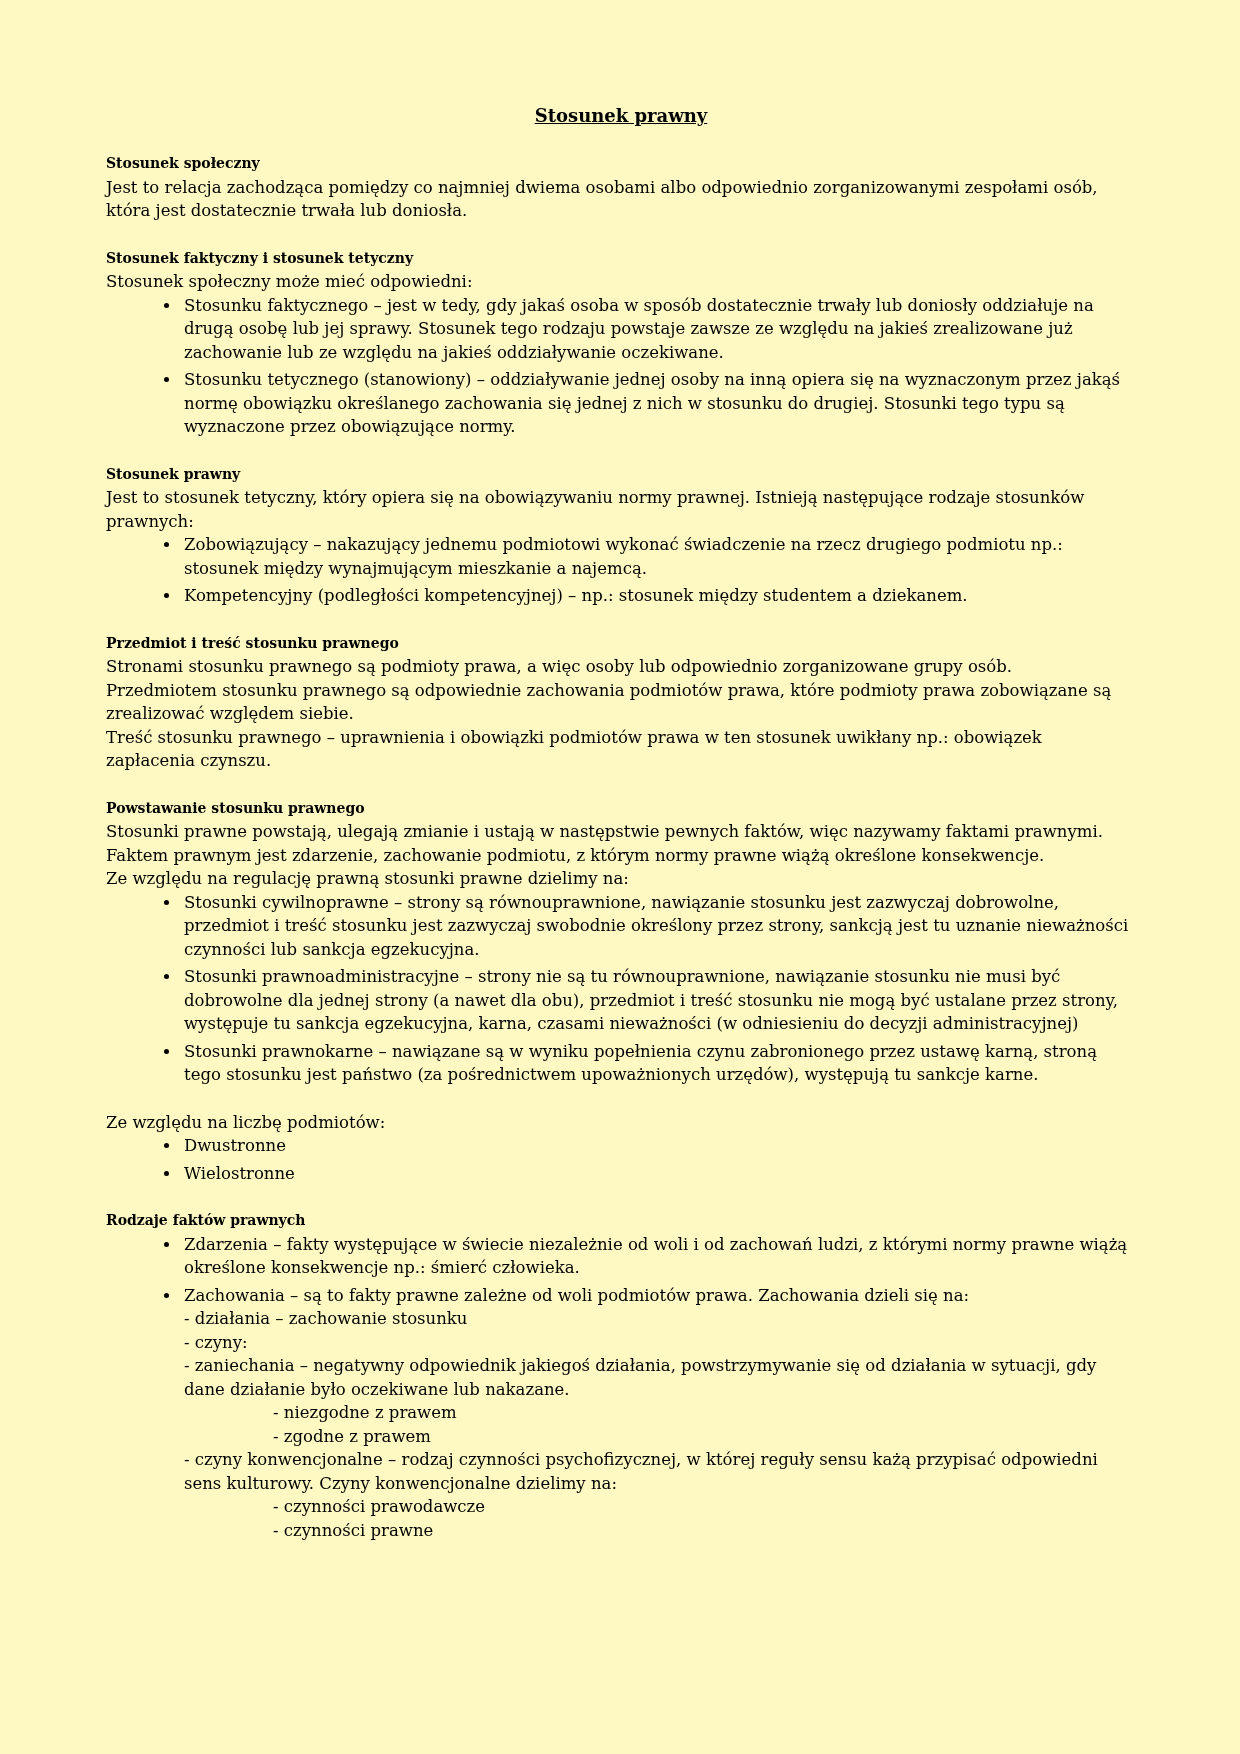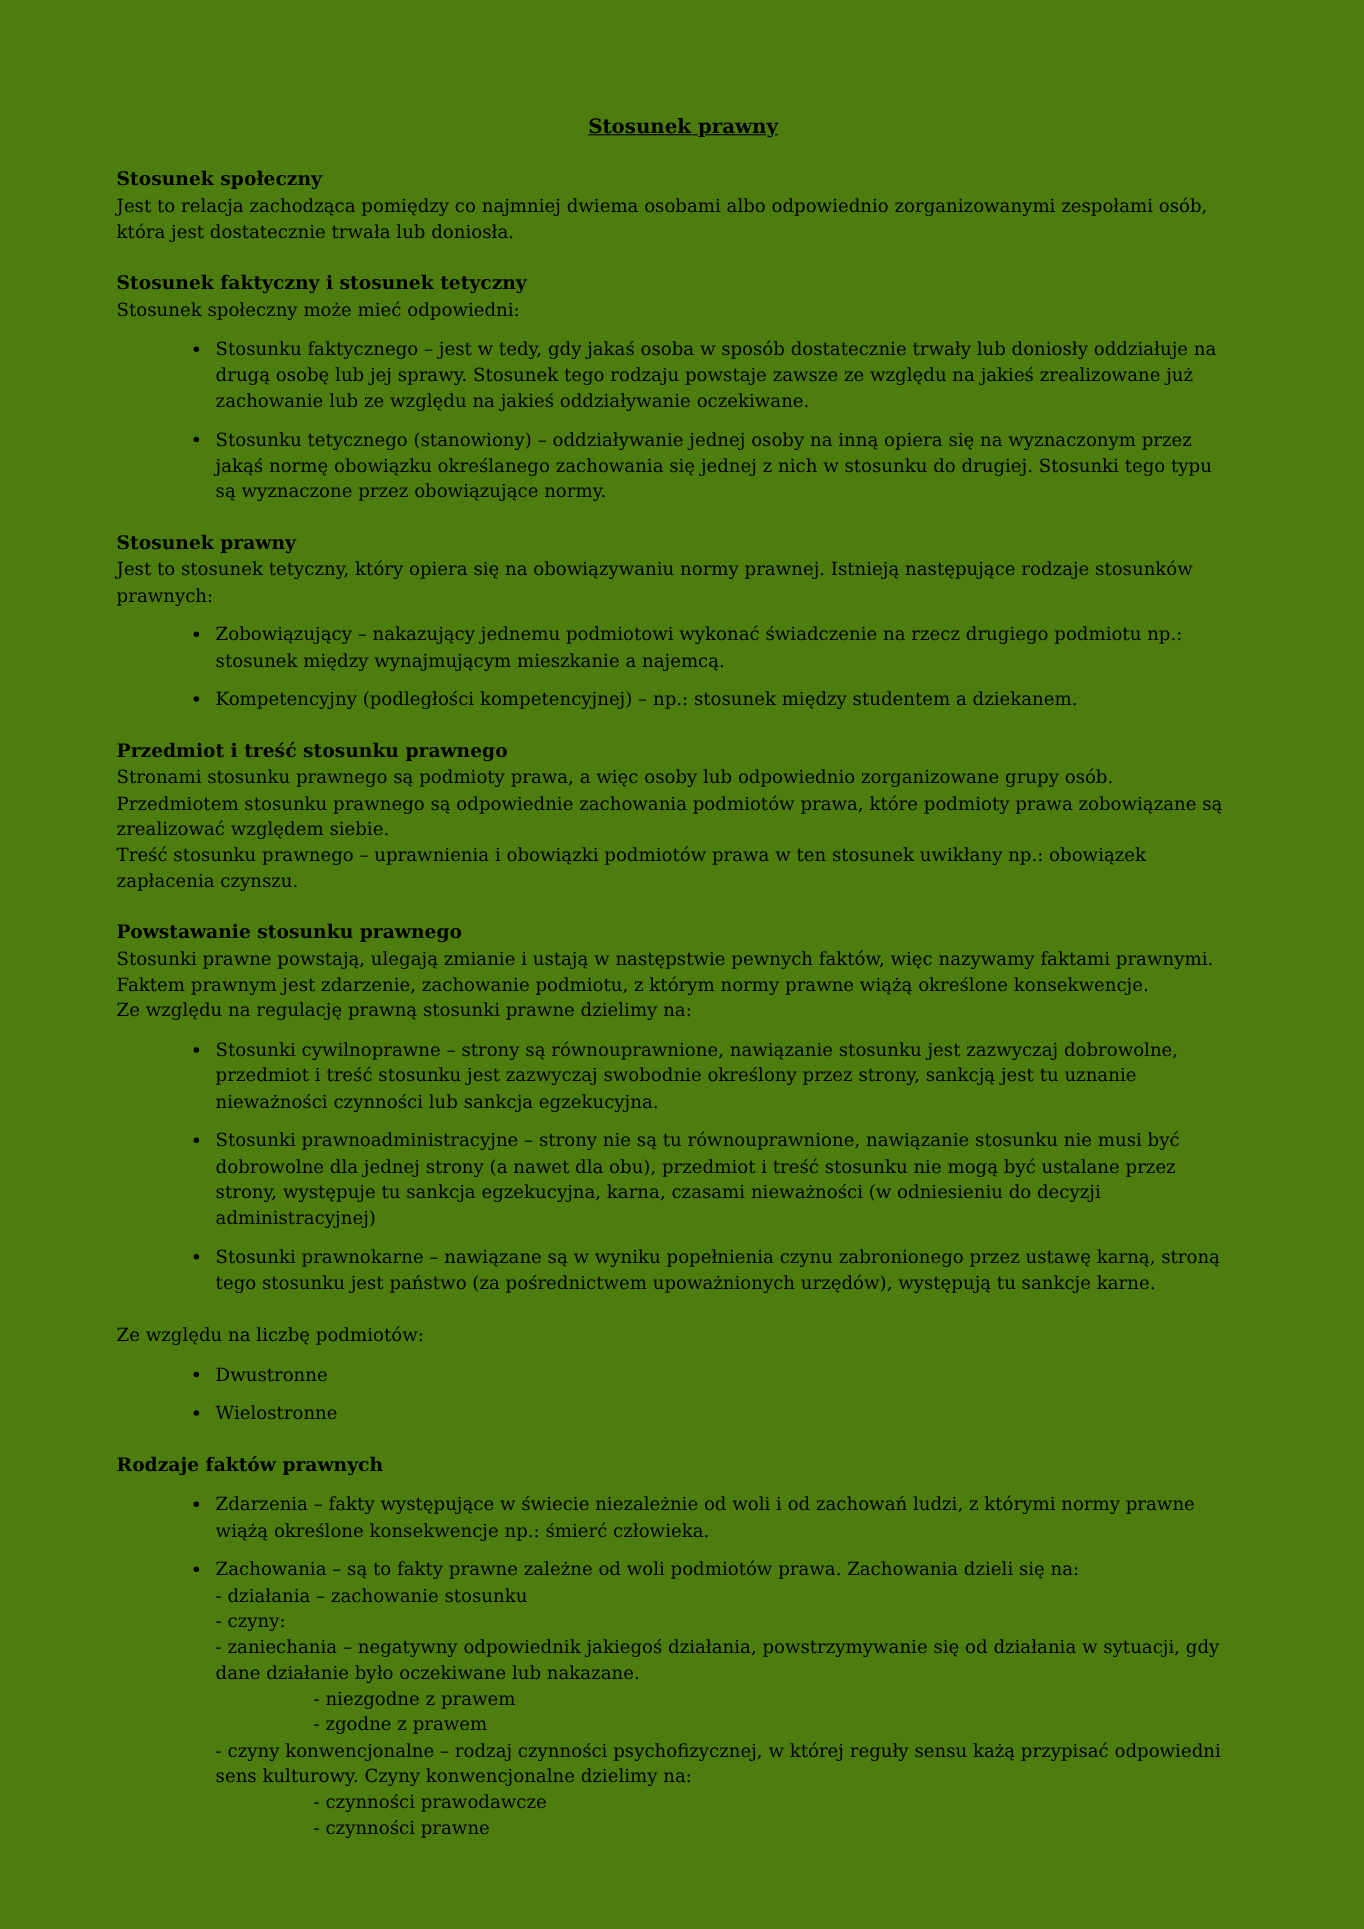--- a/index.html
+++ b/index.html
@@ -7,55 +7,55 @@
     margin: 0;
     padding: 0;
     background: #ffffff;
   }
   .page {
     position: relative;
     box-sizing: border-box;
     width: 1240px;
     height: 1754px;
     margin: 0 auto;
-    background: #4d7c0f;
+    background: #fef9c3;
     color: #000000;
     font-family: "DejaVu Serif", "Liberation Serif", serif;
     font-size: 16.5px;
     line-height: 23.5px;
     padding: 104px 104px 40px 106px;
     overflow: hidden;
   }
   .doc-title {
     font-size: 18px;
     font-weight: bold;
     text-decoration: underline;
     text-align: center;
     margin: 0;
     line-height: 24px;
   }
   .section {
     margin-top: 24px;
   }
   .section-heading {
-    font-size: 17px;
+    font-size: 14px;
     font-weight: bold;
     margin: 0;
     line-height: 23.5px;
   }
   p.para {
     margin: 0;
   }
   ul.bullets {
     margin: 0;
     padding: 0 0 0 75px;
     list-style: disc outside;
   }
   ul.bullets li {
-    margin: 12px;
+    margin: 0;
     padding-left: 3px;
   }
   ul.bullets li + li {
     margin-top: 4px;
   }
   .sub1 {
     margin: 0;
   }
   .sub2 {
     margin: 0;

